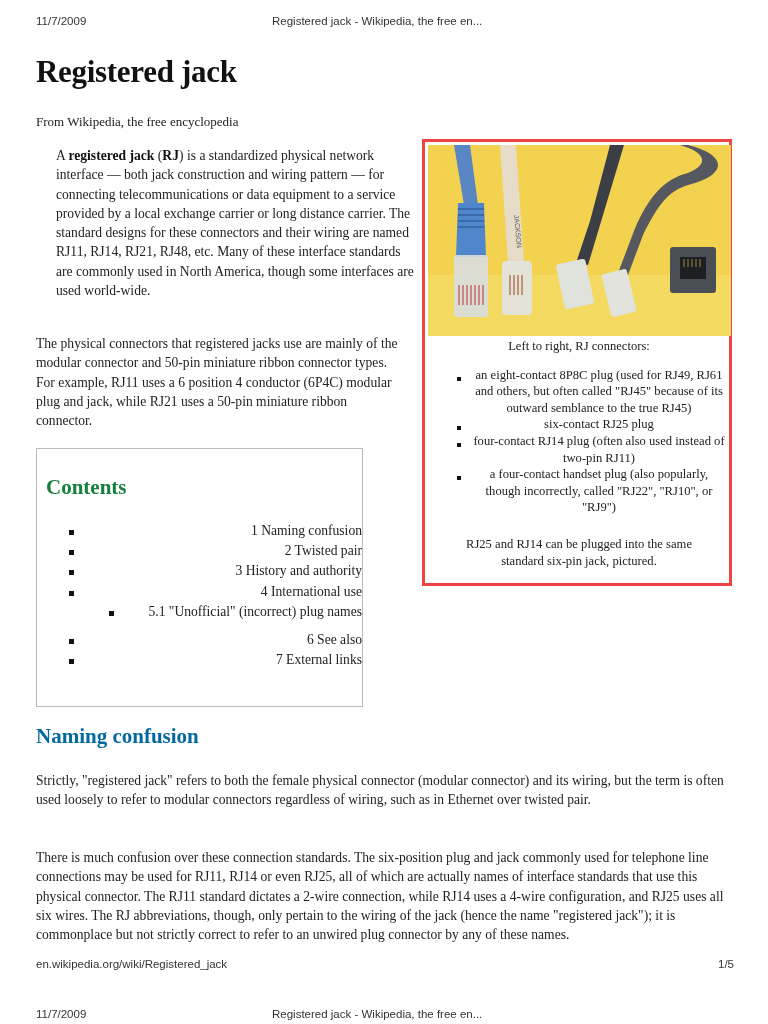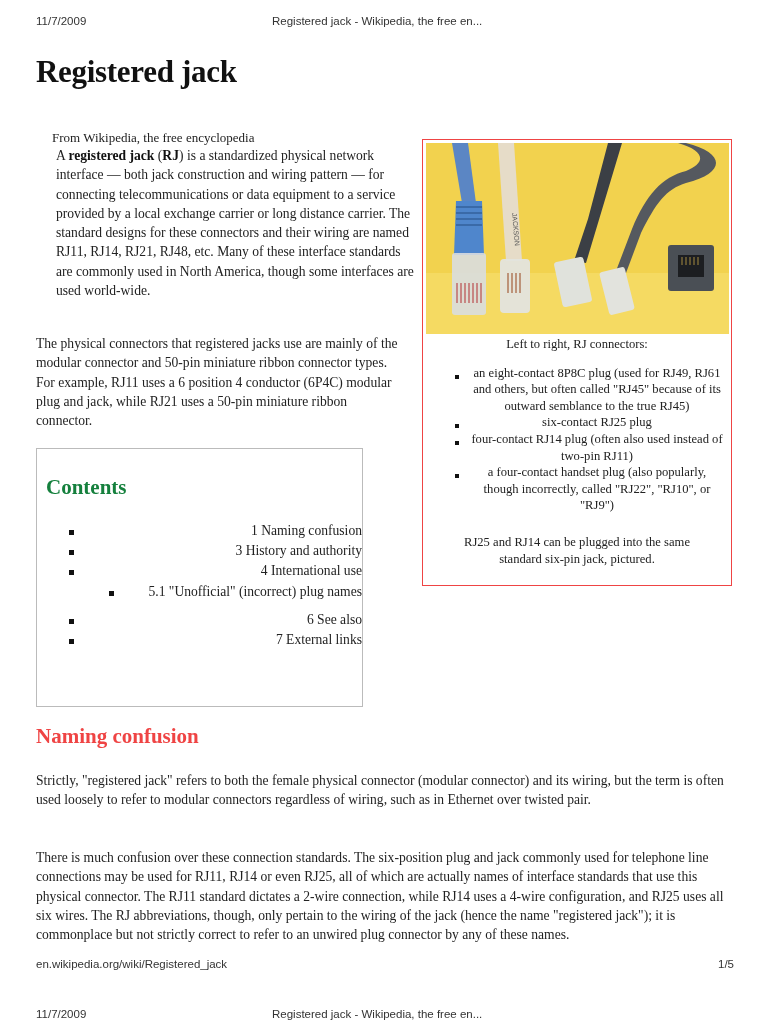--- a/index.html
+++ b/index.html
@@ -1,40 +1,40 @@
 <!DOCTYPE html>
 <html><head>
   <meta charset="utf-8">
   <style>
     html, body { margin: 0; padding: 0; background: #ffffff; }
     body { width: 768px; height: 1024px; position: relative; overflow: hidden; color: #222; font-family: "Liberation Serif", serif; }
     .print-header { position: absolute; left: 36px; top: 15px; width: 700px; font-family: "Liberation Sans", sans-serif; font-size: 11.5px; color: #333; }
     .print-header .date { position: absolute; left: 0; top: 0; }
     .print-header .title { position: absolute; left: 236px; top: 0; white-space: nowrap; }
     .page-title { position: absolute; left: 36px; top: 54px; margin: 0; font-size: 31px; font-weight: bold; color: #111; letter-spacing: -0.3px; }
-    .tagline { position: absolute; left: 36px; top: 114px; font-size: 13px; margin: 16px; }
+    .tagline { position: absolute; left: 36px; top: 114px; font-size: 13px; margin: 0; }
     .p { margin: 0; font-size: 13.6px; line-height: 19.3px; }
     .intro1 { position: absolute; left: 36px; top: 146px; width: 362px; margin-left: 20px; }
     .intro2 { position: absolute; left: 36px; top: 334px; width: 362px; }
-    .infobox { position: absolute; left: 422px; top: 139px; width: 310px; height: 447px; border: 1px solid #ef4444; box-sizing: border-box; background: #fff; }
+    .infobox { position: absolute; left: 422px; top: 139px; width: 310px; height: 447px; border: 3px solid #ef4444; box-sizing: border-box; background: #fff; }
     .photo { position: absolute; left: 3px; top: 3px; width: 303px; height: 191px; background: #f0d04a; overflow: hidden; }
     .caption { position: absolute; left: 4px; top: 196px; width: 300px; font-size: 12.6px; line-height: 16.6px; text-align: center; }
     .caption ul { list-style: none; padding: 0; margin: 12px 0 0 0; }
     .caption li { position: relative; padding-left: 44px; padding-right: 4px; }
     .caption li::before { content: ""; position: absolute; left: 28px; top: 10px; width: 4px; height: 4px; background: #111; }
     .caption li.l1::before { left: 28px; }
     .caption .note { margin-top: 20px; padding: 0 18px; }
     .toc { position: absolute; left: 36px; top: 448px; width: 327px; height: 259px; border: 1px solid #bbbbbb; box-sizing: border-box; }
     .toc h2 { margin: 0; position: absolute; left: 9px; top: 26px; font-size: 21px; font-weight: bold; color: #15803d; }
     .toc ul { list-style: none; margin: 0; padding: 0; position: absolute; left: 0; top: 72px; width: 100%; text-align: right; }
     .toc li { position: relative; padding-left: 48px; font-size: 13.6px; line-height: 20.2px; }
     .toc li::before { content: ""; position: absolute; left: 32px; top: 9px; width: 5px; height: 5px; background: #111; }
     .toc li.sub { padding-left: 88px; margin-bottom: 8px; }
     .toc li.sub::before { left: 72px; }
-    .section-h { position: absolute; left: 36px; top: 724px; margin: 0; font-size: 21px; font-weight: bold; color: #ef4444; }
+    .section-h { position: absolute; left: 36px; top: 724px; margin: 0; font-size: 21px; font-weight: bold; color: #0369a1; }
     .para-a { position: absolute; left: 36px; top: 771px; width: 700px; }
     .para-b { position: absolute; left: 36px; top: 848px; width: 700px; }
     .print-footer { position: absolute; left: 36px; top: 958px; width: 698px; font-family: "Liberation Sans", sans-serif; font-size: 11.5px; color: #333; }
     .print-footer .url { position: absolute; left: 0; top: 0; }
     .print-footer .page { position: absolute; right: 0; top: 0; }
     .print-header2 { position: absolute; left: 36px; top: 1008px; width: 700px; font-family: "Liberation Sans", sans-serif; font-size: 11.5px; color: #333; }
     .print-header2 .date { position: absolute; left: 0; top: 0; }
     .print-header2 .title { position: absolute; left: 236px; top: 0; white-space: nowrap; }
     b { color: #111; }
   </style>
@@ -90,20 +90,21 @@
       <li>a four-contact handset plug (also popularly, though incorrectly, called "RJ22", "RJ10", or "RJ9")</li>
     </ul>
     <div class="note">RJ25 and RJ14 can be plugged into the same standard six-pin jack, pictured.</div>
   </div>
 </div>
 
 <div class="toc">
   <h2>Contents</h2>
   <ul>
     <li>1 Naming confusion</li>
+    <li>2 Twisted pair</li>
     <li>3 History and authority</li>
     <li>4 International use</li>
     <li class="sub">5.1 "Unofficial" (incorrect) plug names</li>
     <li>6 See also</li>
     <li>7 External links</li>
   </ul>
 </div>
 
 <h2 class="section-h">Naming confusion</h2>
 <p class="p para-a">Strictly, "registered jack" refers to both the female physical connector (modular connector) and its wiring, but the term is often used loosely to refer to modular connectors regardless of wiring, such as in Ethernet over twisted pair.</p>

